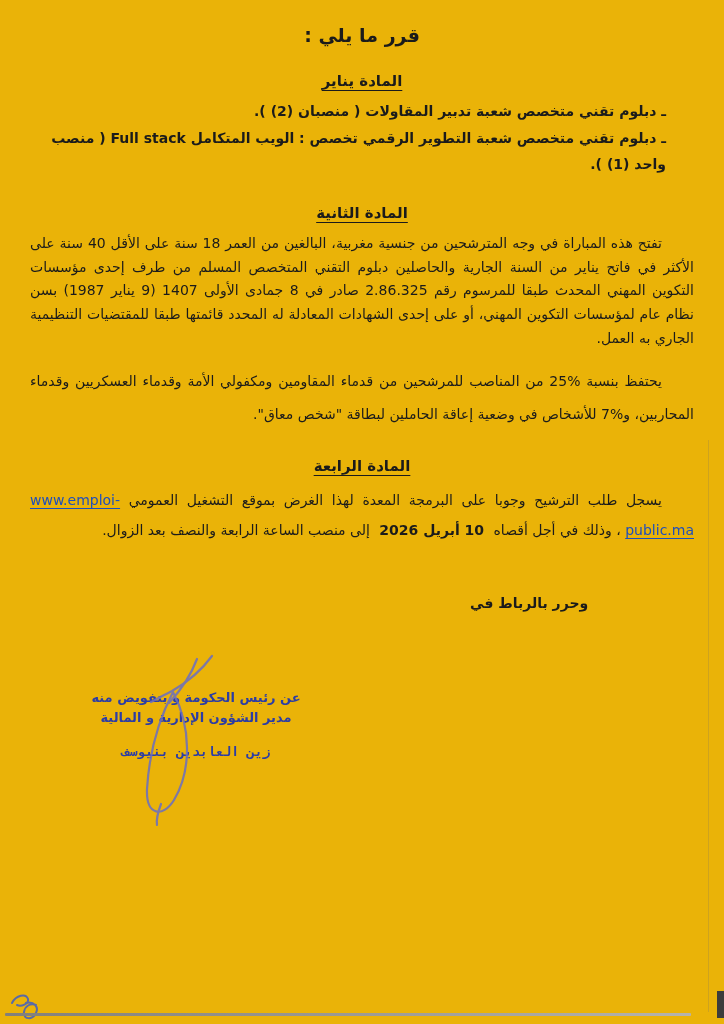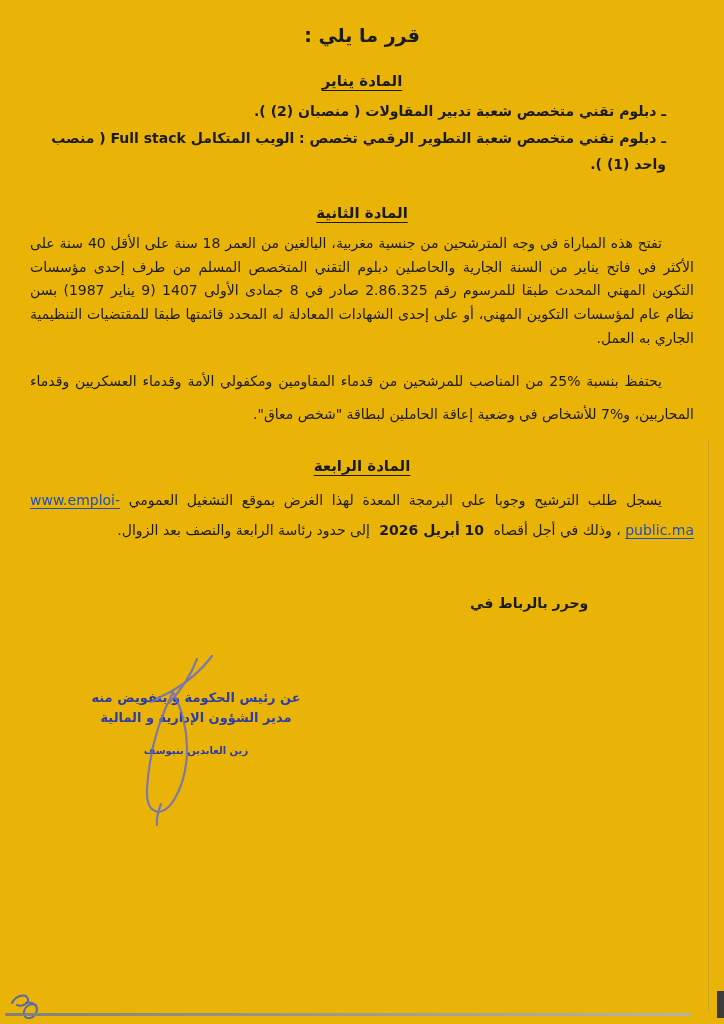--- a/index.html
+++ b/index.html
@@ -68,21 +68,22 @@
     position:absolute;
     left:64px;top:688px;width:264px;
     text-align:center;
     color:#2c3da5;
     font-weight:bold;
     font-size:13px;
     line-height:1.5;
   }
   .signature-name{
     margin-top:16px;
-    font-size:10px;
+    font-size:13px;
+    font-family:Liberation Mono, monospace;
   }
   .ink-overlay{
     position:absolute;left:0;top:0;width:724px;height:1024px;
     pointer-events:none;
   }
   .bottom-rule{
     position:absolute;
     left:5px;top:1013px;width:686px;height:3px;
     background:linear-gradient(to left,#b5b3ad,#82807a);
     border-radius:1px;
@@ -128,21 +129,21 @@
 
     <div class="article-heading">
       <span>المادة الرابعة</span>
     </div>
 
     <p class="para indent a4">
       <span>يسجل طلب الترشيح وجوبا على البرمجة المعدة لهذا الغرض بموقع التشغيل العمومي</span>
       <span class="link">www.emploi-public.ma</span>
       <span>، وذلك في أجل أقصاه</span>
       <span class="num-gap">10 أبريل 2026</span>
-      <span>إلى حدود رئاسة الرابعة والنصف بعد الزوال.</span>
+      <span>إلى منصب الساعة الرابعة والنصف بعد الزوال.</span>
     </p>
 
     <div class="place-line">وحرر بالرباط في</div>
 
   </div>
 
   <div class="signature-block">
     <div>عن رئيس الحكومة و بتفويض منه</div>
     <div>مدير الشؤون الإدارية و المالية</div>
     <div class="signature-name">زين العابدين بنيوسف</div>

